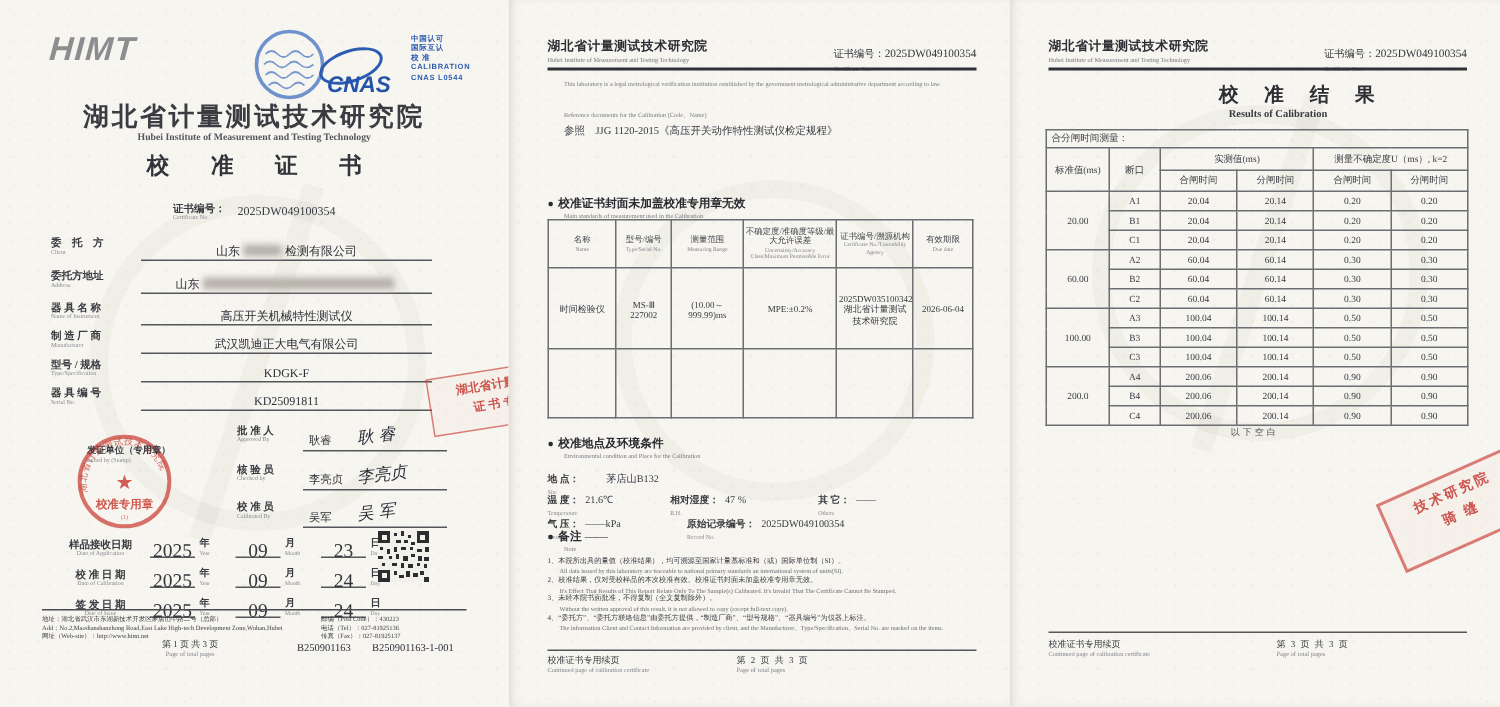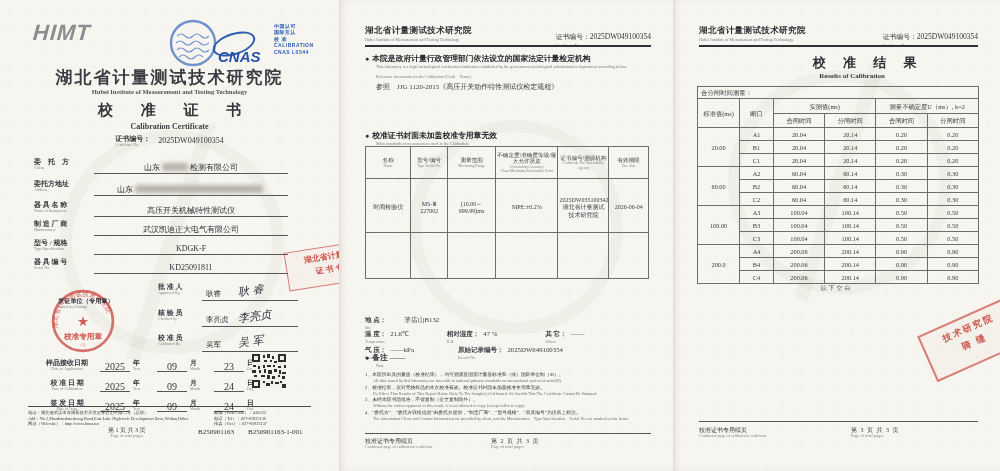--- a/index.html
+++ b/index.html
@@ -51,21 +51,21 @@
         font-weight:bold;text-align:center;background:rgba(230,120,110,.04);}
   .seam1{left:286px;top:246px;width:84px;height:34px;transform:rotate(-9deg);font-size:8px;line-height:13px;padding-top:3px;}
   .srow{position:absolute;left:158px;width:140px;height:24px;}
   .srow .slbl{position:absolute;left:0;top:4px;}
   .srow .sline{position:absolute;left:44px;right:0;bottom:2px;border-bottom:.6px solid #55555a;}
   .srow .sname{position:absolute;left:48px;bottom:4px;font-size:7.5px;color:#33333a;}
   .srow .ssig{position:absolute;left:80px;bottom:5px;font-size:11px;font-style:italic;
         color:#2c2c38;transform:rotate(-7deg);font-family:"DejaVu Serif",serif;}
   .drow{position:absolute;left:34px;width:252px;height:20px;display:flex;align-items:flex-end;}
   .drow .dlbl{width:66px;text-align:center;}
-  .drow .dval{width:30px;border-bottom:.6px solid #55555a;text-align:center;font-size:10px;line-height:9px;}
+  .drow .dval{width:30px;border-bottom:.6px solid #55555a;text-align:center;font-size:13px;line-height:9px;}
   .drow .dunit{width:24px;padding-left:3px;}
   .drow .dunit .lc{font-size:6.8px;} .drow .dunit .le{font-size:3.8px;}
   .qr{position:absolute;left:252px;top:354px;width:34px;height:34px;}
   .f1rule{position:absolute;left:28px;right:28px;top:406px;border-top:1px solid #4a4a50;}
   .f1l{position:absolute;left:28px;top:410px;font-size:4.3px;line-height:5.6px;color:#3c3c42;width:180px;}
   .f1r{position:absolute;left:214px;top:410px;font-size:4.3px;line-height:5.6px;color:#3c3c42;}
   .pl1{position:absolute;left:108px;top:426px;text-align:center;}
   .pl1 .lc{font-size:6px;font-weight:normal;} .pl1 .le{font-size:4.3px;}
   .code1{position:absolute;left:198px;top:428px;font-size:7px;color:#2f2f36;}
   .code2{position:absolute;left:248px;top:428px;font-size:7px;color:#2f2f36;}
@@ -135,21 +135,20 @@
       <div>中国认可</div>
       <div>国际互认</div>
       <div>校 准</div>
       <div>CALIBRATION</div>
       <div>CNAS L0544</div>
     </div>
 
     <div class="inst-cn c">湖北省计量测试技术研究院</div>
     <div class="inst-en c">Hubei Institute of Measurement and Testing Technology</div>
     <div class="cert-cn c">校 准 证 书</div>
-    <div class="cert-en c">Calibration Certificate</div>
 
     <div class="certno-row">
       <span>
         <span class="lc">证书编号：</span>
         <span class="le">Certificate No.</span>
       </span>
       <span class="cno">2025DW049100354</span>
     </div>
 
     <div class="frow" style="top:156px">
@@ -376,21 +375,20 @@
         <div class="hen">Hubei Institute of Measurement and Testing Technology</div>
       </div>
       <div class="hno">
         <div><span class="hno-l">证书编号：</span><span class="hno-v">2025DW049100354</span></div>
         <div class="hen">Certificate No.</div>
       </div>
     </div>
     <div class="hrule"></div>
 
     <div class="bl" style="top:53px">
-      <div class="bt"><span class="bdot">●</span><span>本院是政府计量行政管理部门依法设立的国家法定计量检定机构</span></div>
       <div class="bs">This laboratory is a legal metrological verification institution established by the government metrological administrative department according to law.</div>
     </div>
     <div class="bl" style="top:74px">
       <div class="bs">Reference documents for the Calibration (Code、Name)</div>
       <div class="bref" style="margin-top:3px">参照　JJG 1120-2015《高压开关动作特性测试仪检定规程》</div>
     </div>
     <div class="bl" style="top:130px">
       <div class="bt"><span class="bdot">●</span><span>校准证书封面未加盖校准专用章无效</span></div>
       <div class="bs">Main standards of measurement used in the Calibration</div>
     </div>
@@ -443,20 +441,24 @@
         <td></td>
             <td></td>
             <td></td>
             <td></td>
             <td></td>
             <td></td>
       </tr>
     </tbody>
       </table>
 
+    <div class="bl" style="top:290px">
+      <div class="bt"><span class="bdot">●</span><span>校准地点及环境条件</span></div>
+      <div class="bs">Environmental condition and Place for the Calibration</div>
+    </div>
     <div class="env" style="top:308px">
       <span class="npair"><span class="pc">地 点：</span><span class="pe">Site</span></span>
       <span class="pv" style="margin-left:14px">茅店山B132</span>
     </div>
     <div class="env" style="top:322px">
       <span class="npair"><span class="pc">温 度：</span><span class="pe">Temperature</span></span>
       <span class="pv">21.6℃</span>
       <span class="npair" style="margin-left:34px"><span class="pc">相对湿度：</span><span class="pe">R.H.</span></span>
       <span class="pv">47 %</span>
       <span class="npair" style="margin-left:44px"><span class="pc">其 它：</span><span class="pe">Others</span></span>

